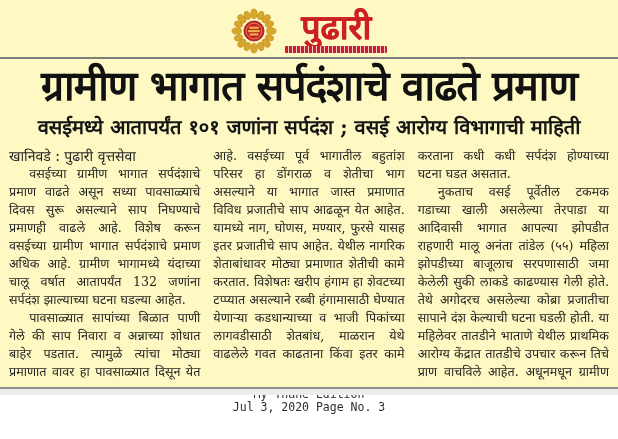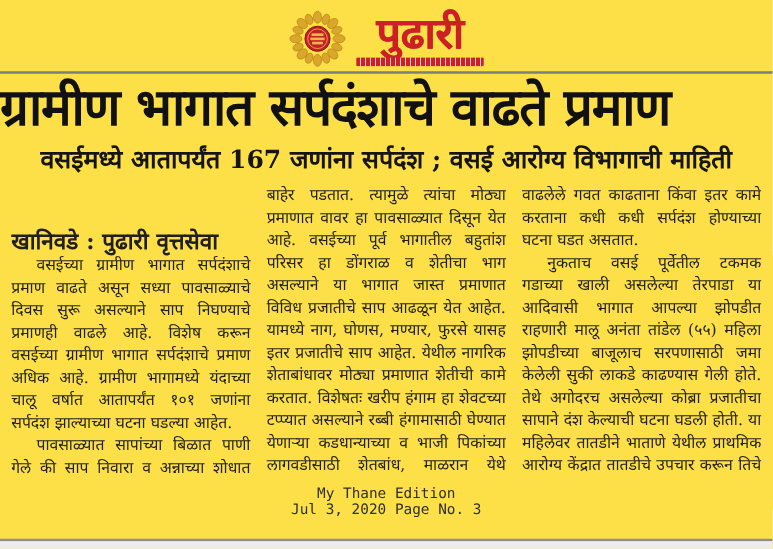--- a/index.html
+++ b/index.html
@@ -1,58 +1,58 @@
 <!DOCTYPE html>
 <html lang="mr"><head>
 <meta charset="utf-8">
 <style>
   * { margin:0; padding:0; box-sizing:border-box; }
   html,body { width:618px; height:439px; }
   body {
     font-family:"DejaVu Sans","Liberation Sans",sans-serif;
     background:#ffffff; color:#1c1c1c; overflow:hidden; position:relative;
   }
-  .page { width:618px; height:439px; background:#fde047; position:relative; }
+  .page { width:618px; height:395px; background:#fef9c3; position:relative; }
 
   
   .masthead { display:flex; justify-content:center; align-items:center; gap:8px; padding-top:7px; height:55px; }
   .emblem { width:46px; height:46px; flex:0 0 auto; }
   .wordmark-wrap { display:flex; flex-direction:column; align-items:center; }
   .wordmark {
     color:#cc1f26; font-size:34px; font-weight:bold; line-height:1.0;
     letter-spacing:0px; text-shadow:0.5px 0 #cc1f26;
   }
   .tagline-strip {
     margin-top:2px; width:102px; height:7px; background:#cc1f26; border-radius:1px;
     background-image:repeating-linear-gradient(90deg,#cc1f26 0 3px,#f3c9c9 3px 4px);
   }
 
   
   .rule-top { border:none; border-top:2px solid #7d7d7d; width:100%; margin-top:2px; }
 
   
   .headline {
-    font-weight:bold; color:#111;
+    text-align:center; font-weight:bold; color:#111;
     font-size:41px; line-height:1.25; letter-spacing:-1px; margin-top:2px;
     font-family:"DejaVu Serif","Liberation Serif",serif;
   }
   .subheadline {
     text-align:center; font-weight:bold; color:#151515;
     font-size:20px; line-height:1.2; margin-top:3px;
     font-family:"DejaVu Serif","Liberation Serif",serif;
   }
 
   
   .body-columns {
     margin:8px 9px 0 9px; height:238px; overflow:hidden;
     column-count:3; column-gap:13px;
     text-align:justify; font-size:12.6px; line-height:18px; color:#1f1f1f;
     font-family:"DejaVu Serif","Liberation Serif",serif;
   }
-  .dateline { font-weight:bold; font-size:18px;margin-top:38px; }
+  .dateline { font-weight:normal; font-size:14px; }
   .body-columns p.para { text-indent:1.6em; }
 
   
   .footer {
     text-align:center; margin-top:3px; color:#2e2e2e;
     font-family:"DejaVu Sans Mono","Liberation Mono",monospace;
     font-size:11.5px; line-height:13px;
   }
 
   .rule-bottom {
@@ -95,25 +95,25 @@
     </svg>
     <div class="wordmark-wrap">
       <div class="wordmark">पुढारी</div>
       <div class="tagline-strip"></div>
     </div>
   </div>
 
   <hr class="rule-top">
 
   <h1 class="headline">ग्रामीण भागात सर्पदंशाचे वाढते प्रमाण</h1>
-  <h2 class="subheadline">वसईमध्ये आतापर्यंत 167 जणांना सर्पदंश ; वसई आरोग्य विभागाची माहिती</h2>
+  <h2 class="subheadline">वसईमध्ये आतापर्यंत १०१ जणांना सर्पदंश ; वसई आरोग्य विभागाची माहिती</h2>
 
   <div class="body-columns">
     <p class="dateline">खानिवडे : पुढारी वृत्तसेवा</p>
-    <p class="para">वसईच्या ग्रामीण भागात सर्पदंशाचे प्रमाण वाढते असून सध्या पावसाळ्याचे दिवस सुरू असल्याने साप निघण्याचे प्रमाणही वाढले आहे. विशेष करून वसईच्या ग्रामीण भागात सर्पदंशाचे प्रमाण अधिक आहे. ग्रामीण भागामध्ये यंदाच्या चालू वर्षात आतापर्यंत १०१ जणांना सर्पदंश झाल्याच्या घटना घडल्या आहेत.</p>
+    <p class="para">वसईच्या ग्रामीण भागात सर्पदंशाचे प्रमाण वाढते असून सध्या पावसाळ्याचे दिवस सुरू असल्याने साप निघण्याचे प्रमाणही वाढले आहे. विशेष करून वसईच्या ग्रामीण भागात सर्पदंशाचे प्रमाण अधिक आहे. ग्रामीण भागामध्ये यंदाच्या चालू वर्षात आतापर्यंत 132 जणांना सर्पदंश झाल्याच्या घटना घडल्या आहेत.</p>
     <p class="para">पावसाळ्यात सापांच्या बिळात पाणी गेले की साप निवारा व अन्नाच्या शोधात बाहेर पडतात. त्यामुळे त्यांचा मोठ्या प्रमाणात वावर हा पावसाळ्यात दिसून येत आहे. वसईच्या पूर्व भागातील बहुतांश परिसर हा डोंगराळ व शेतीचा भाग असल्याने या भागात जास्त प्रमाणात विविध प्रजातीचे साप आढळून येत आहेत. यामध्ये नाग, घोणस, मण्यार, फुरसे यासह इतर प्रजातीचे साप आहेत. येथील नागरिक शेताबांधावर मोठ्या प्रमाणात शेतीची कामे करतात. विशेषतः खरीप हंगाम हा शेवटच्या टप्प्यात असल्याने रब्बी हंगामासाठी घेण्यात येणाऱ्या कडधान्याच्या व भाजी पिकांच्या लागवडीसाठी शेतबांध, माळरान येथे वाढलेले गवत काढताना किंवा इतर कामे करताना कधी कधी सर्पदंश होण्याच्या घटना घडत असतात.</p>
     <p class="para">नुकताच वसई पूर्वेतील टकमक गडाच्या खाली असलेल्या तेरपाडा या आदिवासी भागात आपल्या झोपडीत राहणारी मालू अनंता तांडेल (५५) महिला झोपडीच्या बाजूलाच सरपणासाठी जमा केलेली सुकी लाकडे काढण्यास गेली होते. तेथे अगोदरच असलेल्या कोब्रा प्रजातीचा सापाने दंश केल्याची घटना घडली होती. या महिलेवर तातडीने भाताणे येथील प्राथमिक आरोग्य केंद्रात तातडीचे उपचार करून तिचे प्राण वाचविले आहेत. अधूनमधून ग्रामीण भागात सर्पदंश होण्याचे प्रकार सुरूच असतात. यावर्षीच्या चालू वर्षात वसई तालुक्याच्या ग्रामीण भागात यंदाच्या चालू वर्षात १०१ जणांना सर्पदंश झाल्याच्या घटना घडल्या असल्याची माहिती आरोग्य विभागाने दिली आहे.</p>
   </div>
 
   <div class="footer">
     <div>My Thane Edition</div>
     <div>Jul 3, 2020 Page No. 3</div>
   </div>
 
   <div class="rule-bottom"></div>

